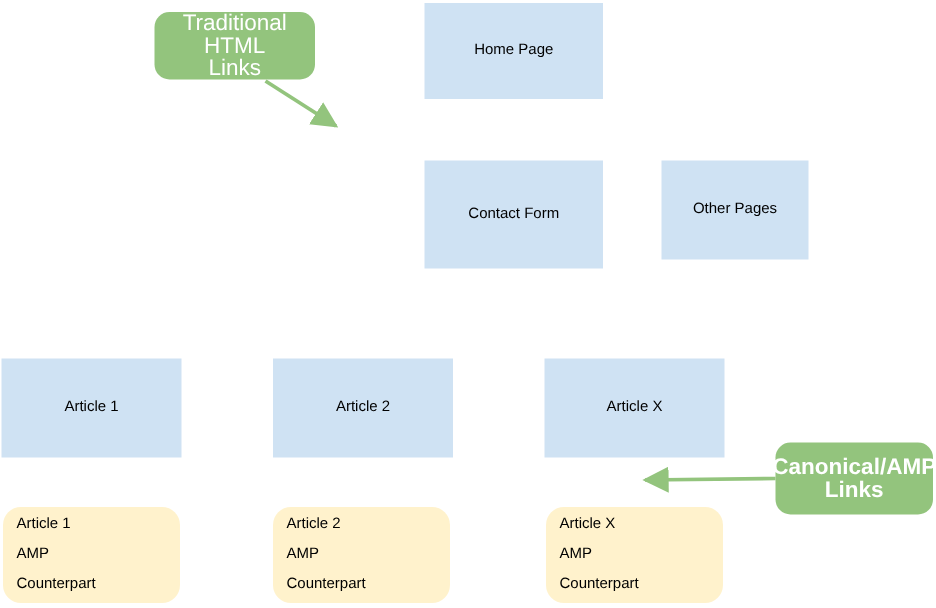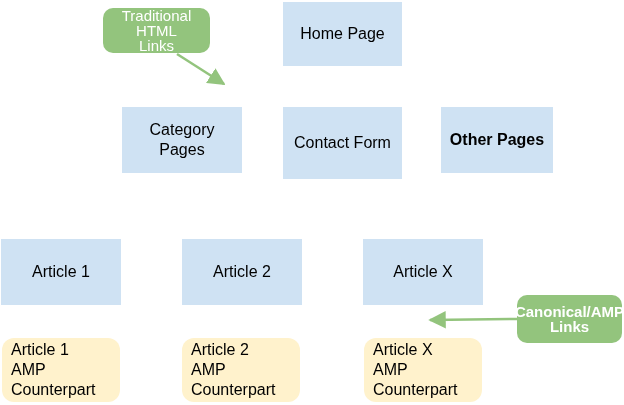--- a/index.html
+++ b/index.html
@@ -11,21 +11,21 @@
     font-family: "Liberation Sans", sans-serif;
     overflow: hidden;
   }
   .node {
     position: absolute;
     display: flex;
     align-items: center;
     justify-content: center;
     text-align: center;
     white-space: pre-line;
-    font-size: 16px;
+    font-size: 10px;
     line-height: 20px;
     color: var(--node-text, #000);
     box-sizing: border-box;
   }
   .node.blue { background: var(--node-blue, #cfe2f3); }
   .node.yellow {
     background: var(--node-yellow, #fff2cc);
     border-radius: 12px;
     justify-content: flex-start;
     text-align: left;
@@ -43,21 +43,21 @@
     color: var(--callout-text, #fff);
     font-size: 15px;
     line-height: 15px;
     border-radius: 10px;
     box-sizing: border-box;
   }
   
   #node-home      { left:283px; top:2px;   width:119px; height:64px; }
   #node-category  { left:122px; top:107px; width:120px; height:66px; }
   #node-contact   { left:283px; top:107px; width:119px; height:72px; }
-  #node-other     { left:441px; top:107px; width:112px; height:66px;font-weight:bold; }
+  #node-other     { left:441px; top:107px; width:98px; height:66px; }
   #node-article1  { left:1px;   top:239px; width:120px; height:66px; }
   #node-article2  { left:182px; top:239px; width:120px; height:66px; }
   #node-articlex  { left:363px; top:239px; width:120px; height:66px; }
   #node-amp1      { left:2px;   top:338px; width:118px; height:64px; }
   #node-amp2      { left:182px; top:338px; width:118px; height:64px; }
   #node-ampx      { left:364px; top:338px; width:118px; height:64px; }
   #callout-traditional { left:103px; top:8px;   width:107px; height:45px; }
   #callout-canonical   { left:517px; top:295px; width:105px; height:48px;font-weight:bold; }
   .arrows {
     position: absolute;
@@ -68,22 +68,20 @@
   .arrows line { stroke: var(--callout-green, #93c47d); stroke-width: 2.5; }
   .arrows marker path { fill: var(--callout-green, #93c47d); }
 </style>
 </head>
 <body>
 
 <div class="canvas">
 
   <div class="node blue" id="node-home">Home Page</div>
 
-  <div class="node blue" id="node-category">Category
-Pages</div>
 
   <div class="node blue" id="node-contact">Contact Form</div>
 
   <div class="node blue" id="node-other">Other Pages</div>
 
   <div class="node blue" id="node-article1">Article 1</div>
 
   <div class="node blue" id="node-article2">Article 2</div>
 
   <div class="node blue" id="node-articlex">Article X</div>

